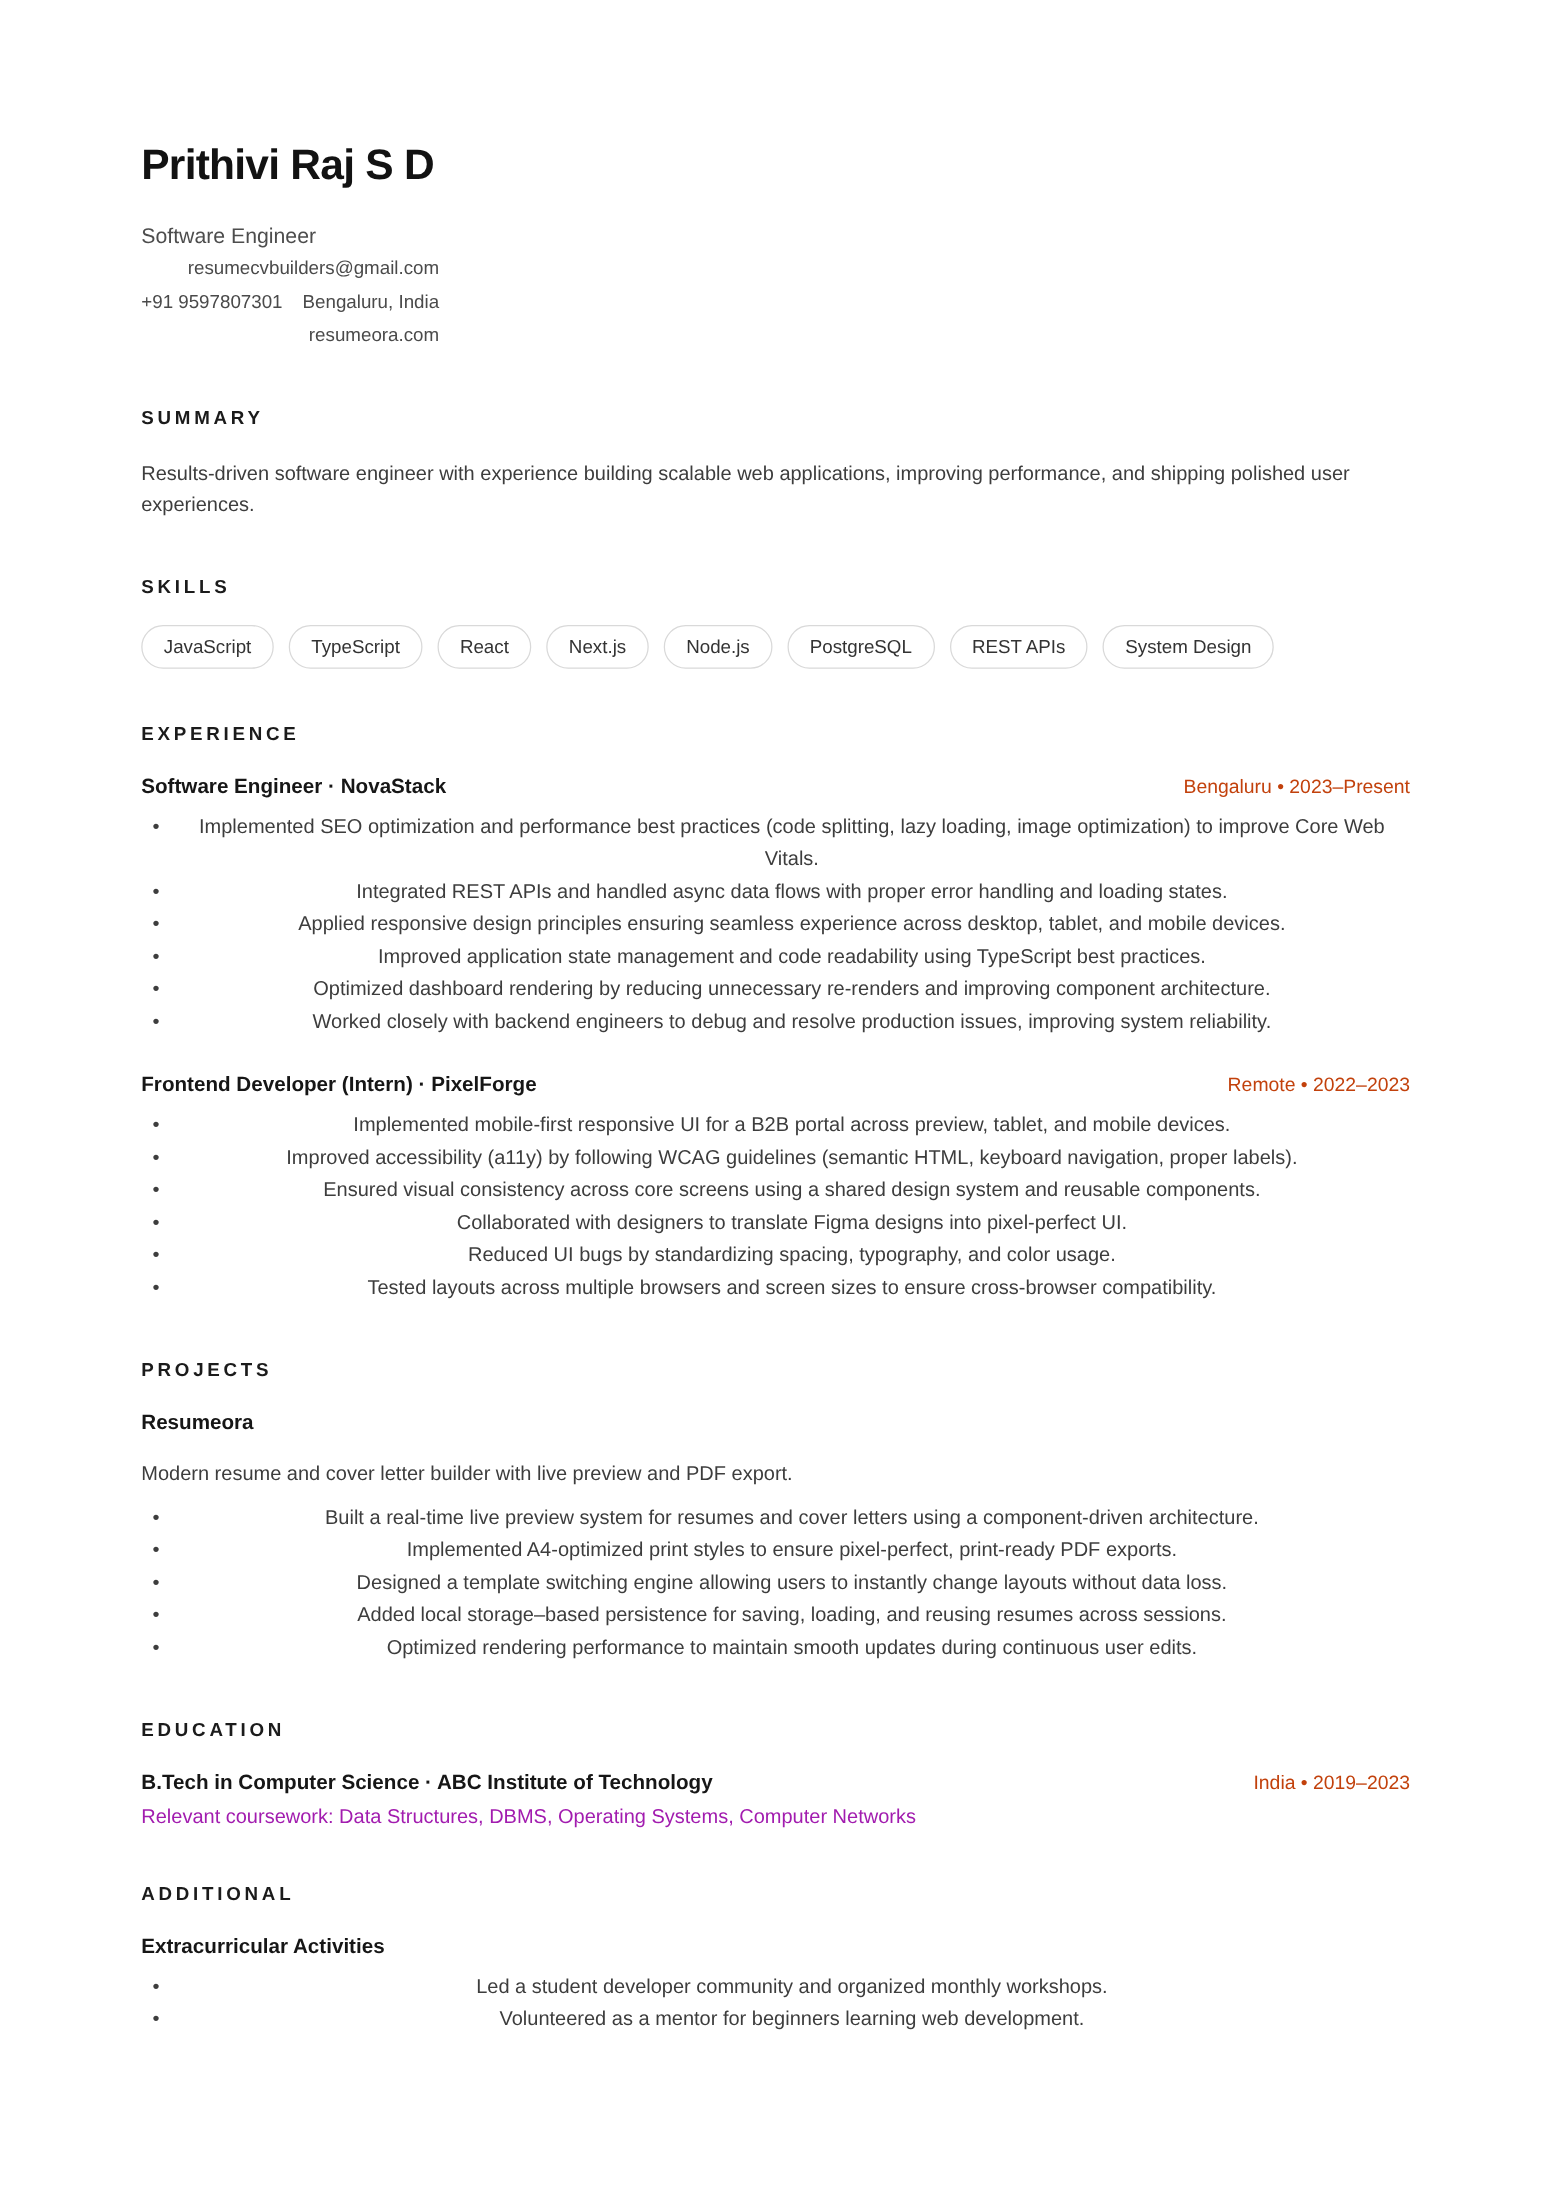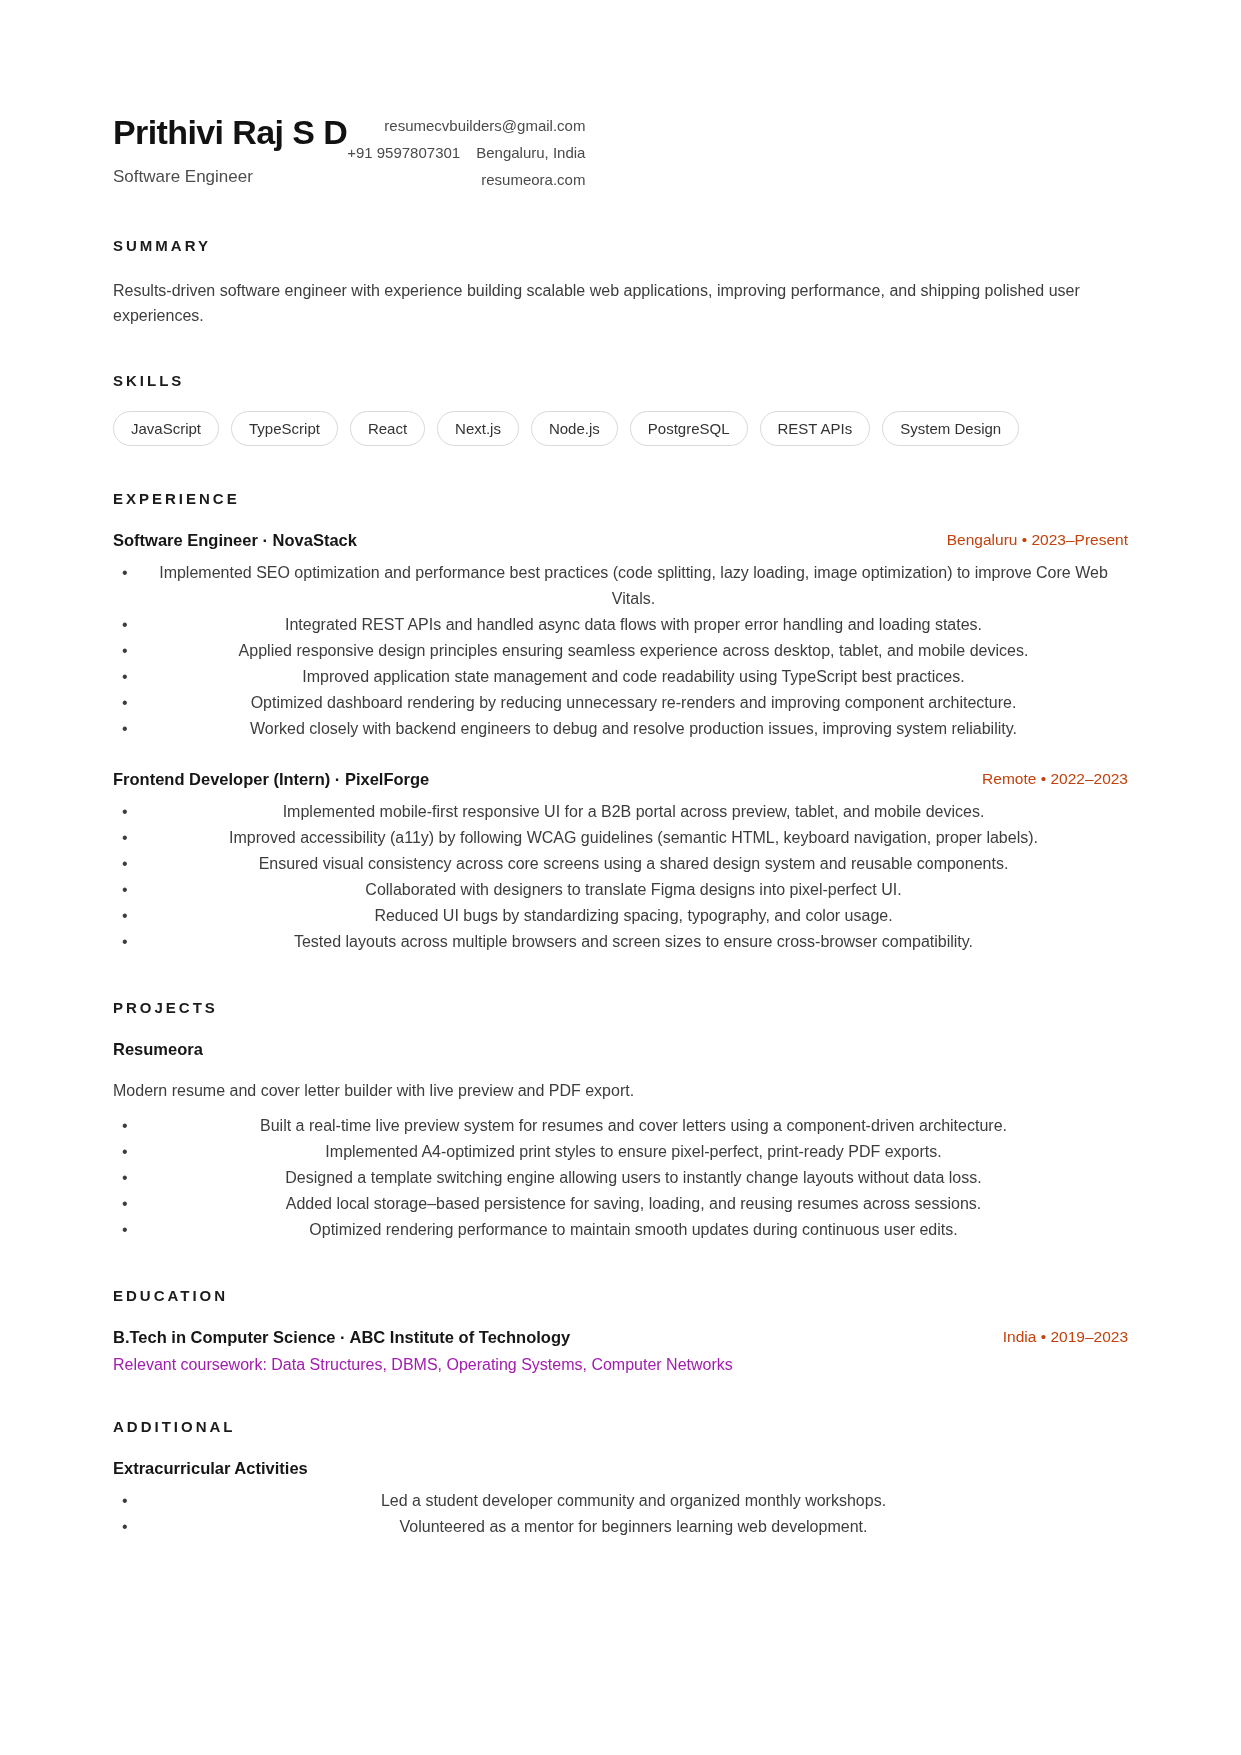--- a/index.html
+++ b/index.html
@@ -14,33 +14,34 @@
     color: #3d3d3d;
     overflow: hidden;
   }
   .content {
     padding: 110px 113px 0 113px;
   }
 
   
   .header-row {
     display: flex;
-    justify-content: flex-start;
+    justify-content: flex-end;
     align-items: flex-start;
+    flex-direction: column;
   }
   .name {
     font-size: 34px;
     font-weight: 700;
     letter-spacing: -0.6px;
     color: #121212;
     line-height: 1.1;
     margin-top: 4px;
   }
   .job-subtitle {
-    margin-top: 16px;
+    margin-top: 28px;
     font-size: 17px;
     color: #4d4d4d;
   }
   .contact {
     text-align: right;
     font-size: 15px;
     color: #4a4a4a;
     line-height: 27px;
     padding-top: 2px;
   }
@@ -81,21 +82,21 @@
     background: #ffffff;
     line-height: 19px;
   }
 
   
   .entry { margin-top: 28px; }
   .entry:first-child { margin-top: 0; }
   .entry-head {
     display: flex;
     justify-content: space-between;
-    align-items: flex-start;
+    align-items: flex-end;
   }
   .entry-title {
     font-size: 16.5px;
     font-weight: 700;
     color: #161616;
   }
   .entry-meta {
     font-size: 15.5px;
     color: #c2410c;
     white-space: nowrap;

